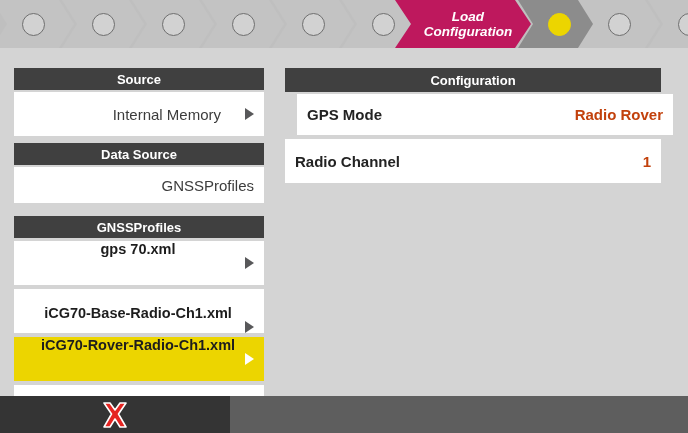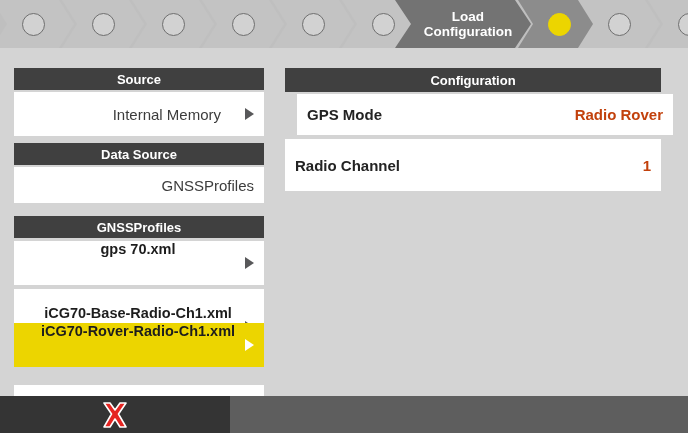--- a/index.html
+++ b/index.html
@@ -34,23 +34,24 @@
   }
   .chev.plain {
     background: #c3c3c3;
     clip-path: polygon(0 0, calc(100% - 15px) 0, 100% 50%, calc(100% - 15px) 100%, 0 100%, 15px 50%);
   }
   .chev.dim {
     background: #8c8c8c;
     clip-path: polygon(0 0, calc(100% - 15px) 0, 100% 50%, calc(100% - 15px) 100%, 0 100%, 15px 50%);
   }
   .chev.active {
-    background: #737373;
+    background: #be185d;
     clip-path: polygon(0 0, calc(100% - 16px) 0, 100% 50%, calc(100% - 16px) 100%, 0 100%, 16px 50%);
     z-index: 5;
+    font-style: italic;
   }
   .chev .dot {
     width: 23px; height: 23px;
     border-radius: 50%;
     background: #d2d2d2;
     border: 1.5px solid #6e6e6e;
     box-sizing: border-box;
   }
   .chev .dot.filled {
     background: #ecd500;
@@ -226,35 +227,35 @@
 <div class="file-row" style="top:241px;">
   <span class="file-name">gps 70.xml</span>
   <span class="tri"></span>
 </div>
 
 <div class="file-row" style="top:289px;justify-content:flex-end;">
   <span class="file-name">iCG70-Base-Radio-Ch1.xml</span>
   <span class="tri"></span>
 </div>
 
-<div class="file-row sel" style="top:323px;">
+<div class="file-row sel" style="top:337px;">
   <span class="file-name">iCG70-Rover-Radio-Ch1.xml</span>
   <span class="tri white"></span>
 </div>
 
 <div class="file-row partial" style="top:385px;"></div>
 
 <div class="panel-head" style="left:285px; top:68px; width:376px; height:24px;">Configuration</div>
 
 <div class="cfg-row" style="left:285px; top:94px; width:376px; height:41px;margin-left:12px;">
   <span class="cfg-label">GPS Mode</span>
   <span class="cfg-value">Radio Rover</span>
 </div>
 
-<div class="cfg-row" style="left:285px; top:139px; width:376px; height:52px;">
+<div class="cfg-row" style="left:285px; top:139px; width:376px; height:44px;">
   <span class="cfg-label">Radio Channel</span>
   <span class="cfg-value">1</span>
 </div>
 
 <div id="bottombar">
   <div id="bb-left">
     <svg class="xmark" width="32" height="30" viewBox="0 0 32 30">
       <path d="M5 3 L11 3 L16 10 L21 3 L27 3 L19.5 14 L27 27 L21 27 L16 19 L11 27 L5 27 L12.5 14 Z" fill="#e52421" stroke="#ffffff" stroke-width="1.6" stroke-linejoin="round"></path>
     </svg>
   </div>

